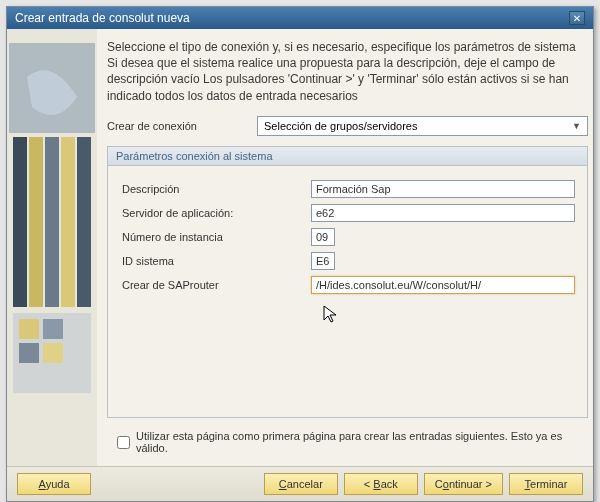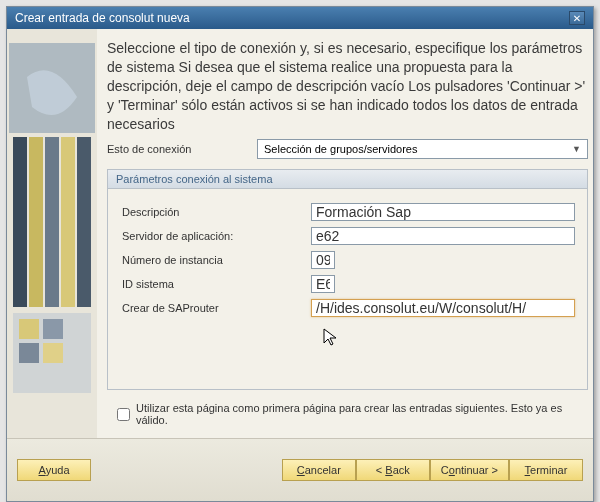--- a/index.html
+++ b/index.html
@@ -21,21 +21,21 @@
     color: #fff; font-size: 10px; cursor: pointer;
   }
   .body { display: flex; flex: 1; }
   .sidebar {
     width: 104px; background: #e8e5da;
     display: flex; align-items: flex-start; justify-content: center;
     padding-top: 8px;
   }
   .sidebar svg { width: 90px; height: 380px; }
   .main { flex: 1; padding: 10px 14px 8px 10px; display: flex; flex-direction: column; }
-  .intro { font-size: 14px; color: #3a3a3a; line-height: 1.35; margin-bottom: 6px; }
+  .intro { font-size: 12px; color: #3a3a3a; line-height: 1.35; margin-bottom: 12px; }
   .row { display: flex; align-items: center; margin-bottom: 8px; }
   .row label { width: 150px; font-size: 11px; color: #333; }
   .combo {
     flex: 1; height: 20px; background: #fff; border: 1px solid #8a9aa8;
     font-size: 11px; padding: 2px 6px; display: flex; align-items: center; justify-content: space-between;
   }
   .combo .arrow { font-size: 9px; color: #555; }
   .group {
     border: 1px solid #b8c0c8; margin-top: 2px; flex: 1;
     display: flex; flex-direction: column; position: relative;
@@ -43,38 +43,38 @@
   .group-header {
     background: linear-gradient(to bottom, #e8ecf0, #d4dce4);
     border-bottom: 1px solid #b8c0c8; padding: 3px 8px;
     font-size: 11px; color: #446688;
   }
   .group-body { padding: 14px 12px 8px 14px; }
   .frow { display: flex; align-items: center; margin-bottom: 6px; gap: 41px; }
   .frow label { width: 148px; font-size: 11px; color: #333; }
   .frow input {
     height: 18px; background: #fff; border: 1px solid #8a9aa8;
-    font-size: 14px; padding: 1px 4px; color: #333;
+    font-size: 11px; padding: 1px 4px; color: #333;
   }
   .w-long { width: 264px; }
   .w-short { width: 24px; }
   .active-input { border: 1px solid #d4a050 !important; box-shadow: 0 0 2px rgba(212,160,80,0.6); }
   .cursor-area {
     position: relative; height: 40px; margin-left: 200px;
   }
   .cursor-svg { position: absolute; left: 0; top: 4px; }
   .checkbox-row {
     display: flex; align-items: center; font-size: 11px; color: #333;
     padding: 12px 6px 4px 6px;
   }
   .checkbox-row input { margin-right: 6px; width: 13px; height: 13px; }
   .footer {
     background: linear-gradient(to bottom, #eceadf, #e0ddd0);
-    border-top: 1px solid #c8c4b8; padding: 20px 10px;
-    display: flex; justify-content: center; gap: 0;
+    border-top: 1px solid #c8c4b8; padding: 6px 10px;
+    display: flex; justify-content: center; gap: 6px;
   }
   .btn {
     height: 22px; min-width: 74px; padding: 0 10px;
     background: linear-gradient(to bottom, #fdf0b8, #f0d878);
     border: 1px solid #b8a050; font-size: 11px; color: #333;
     display: flex; align-items: center; justify-content: center; cursor: pointer;
   }
   .btn:first-child { margin-right: auto; }
   .und { text-decoration: underline; }
 </style>
@@ -105,21 +105,21 @@
         <rect x="36" y="282" width="20" height="20" fill="#8a98a8"></rect>
         <rect x="12" y="306" width="20" height="20" fill="#7a8898"></rect>
         <rect x="36" y="306" width="20" height="20" fill="#e0d088"></rect>
       </svg>
     </div>
 
     <div class="main">
       <div class="intro">Seleccione el tipo de conexión y, si es necesario, especifique los parámetros de sistema Si desea que el sistema realice una propuesta para la descripción, deje el campo de descripción vacío Los pulsadores 'Continuar &gt;' y 'Terminar' sólo están activos si se han indicado todos los datos de entrada necesarios</div>
 
       <div class="row">
-        <label>Esto de conexión</label>
+        <label>Crear de conexión</label>
         <div class="combo">
           <span>Selección de grupos/servidores</span>
           <span class="arrow">▼</span>
         </div>
       </div>
 
       <div class="group">
         <div class="group-header">Parámetros conexión al sistema</div>
         <div class="group-body">
           <div class="frow">

